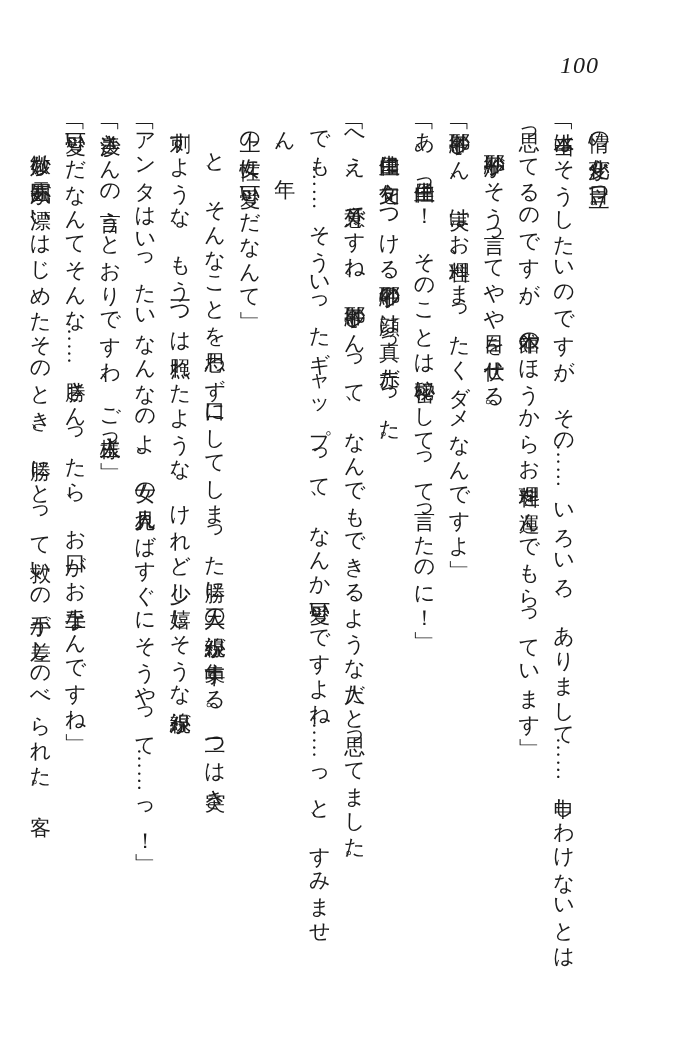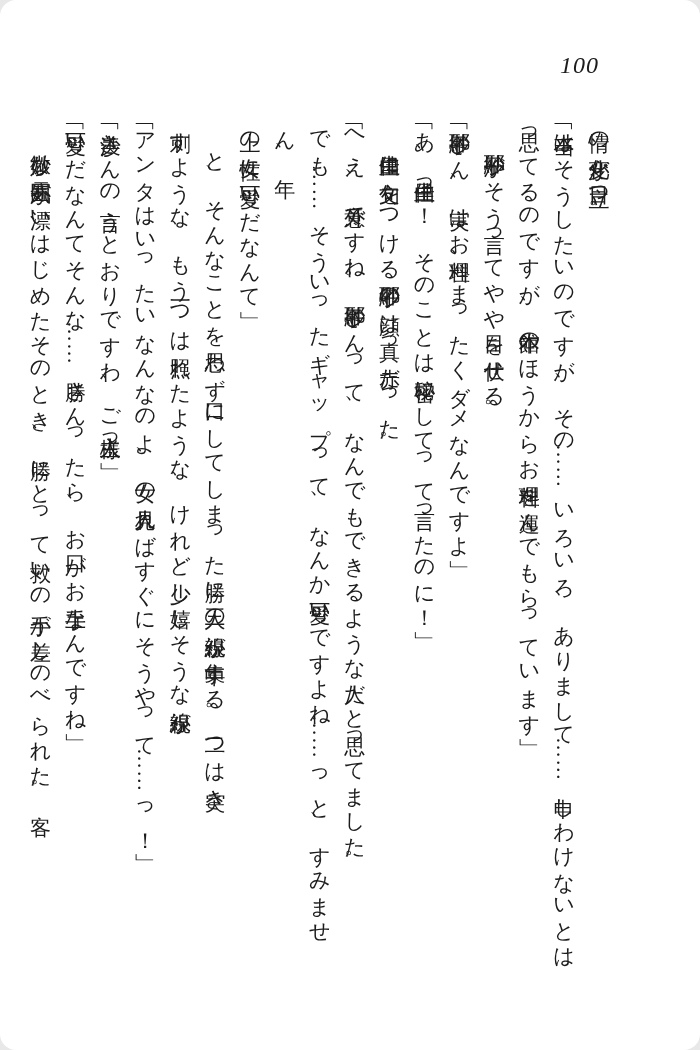--- a/index.html
+++ b/index.html
@@ -8,21 +8,20 @@
     background: #e8e8e8;
   }
   .page {
     position: relative;
     width: 700px;
     height: 1050px;
     margin: 0 auto;
     background: #ffffff;
     overflow: hidden;
     font-family: "Liberation Serif", "DejaVu Serif", serif;
-    border-radius: 16px;
   }
   .page-number {
     position: absolute;
     top: 52px;
     left: 560px;
     font-size: 24px;
     font-style: italic;
     color: #1c1c1c;
     letter-spacing: 1px;
   }

